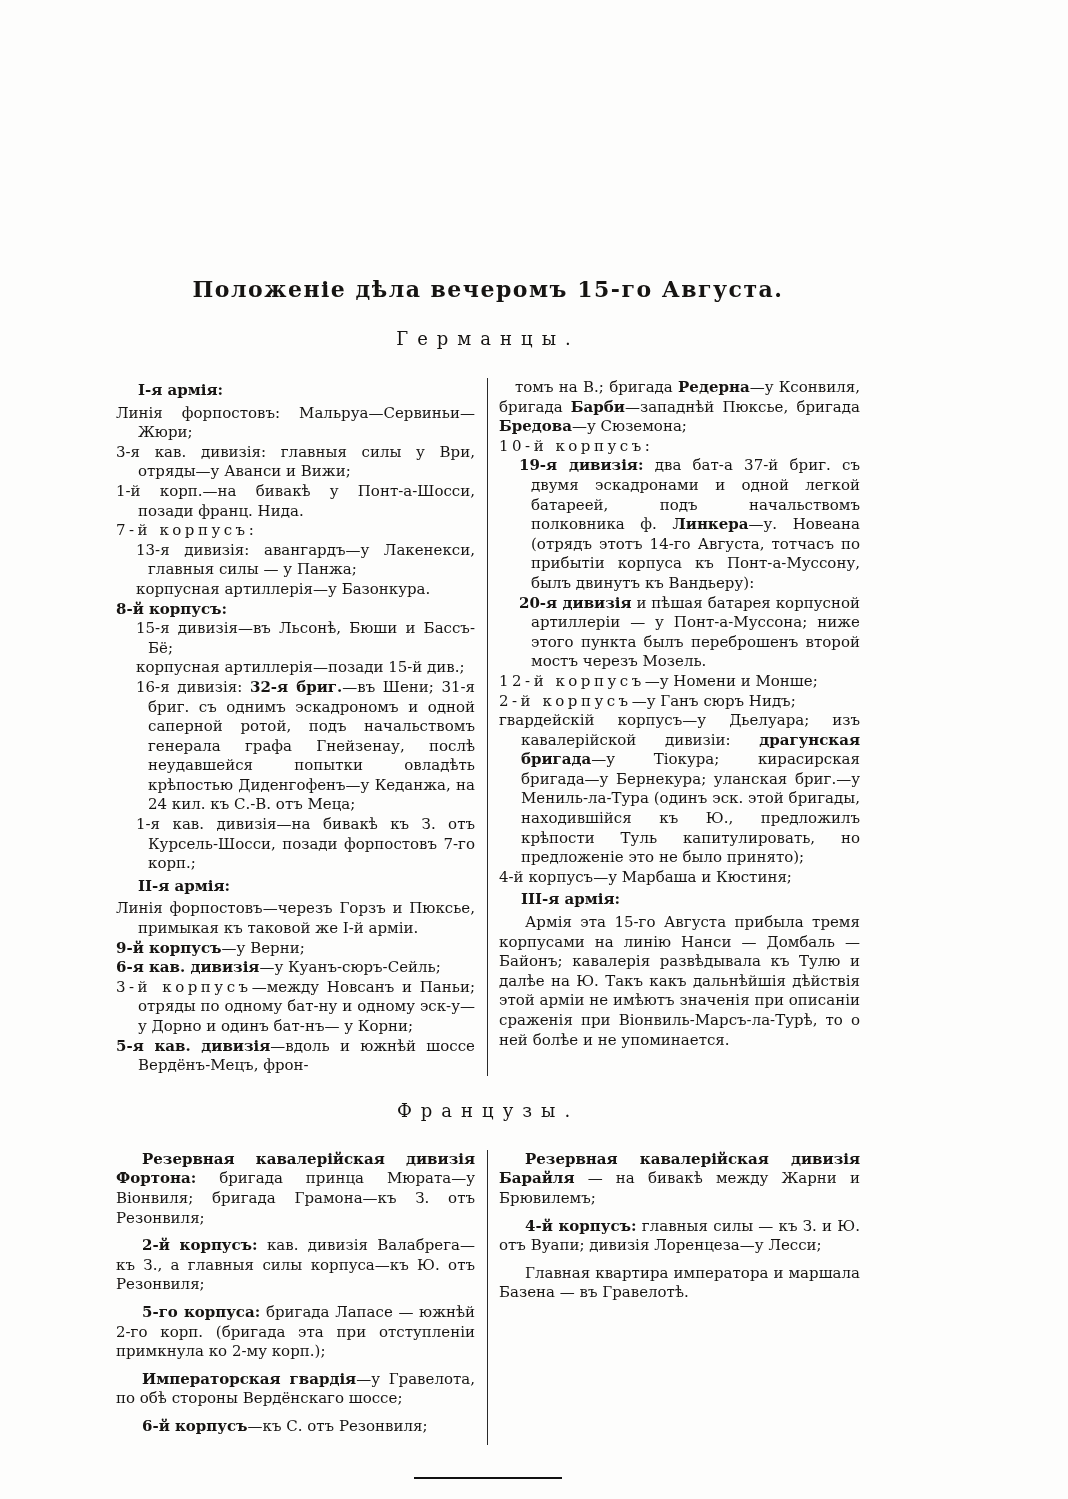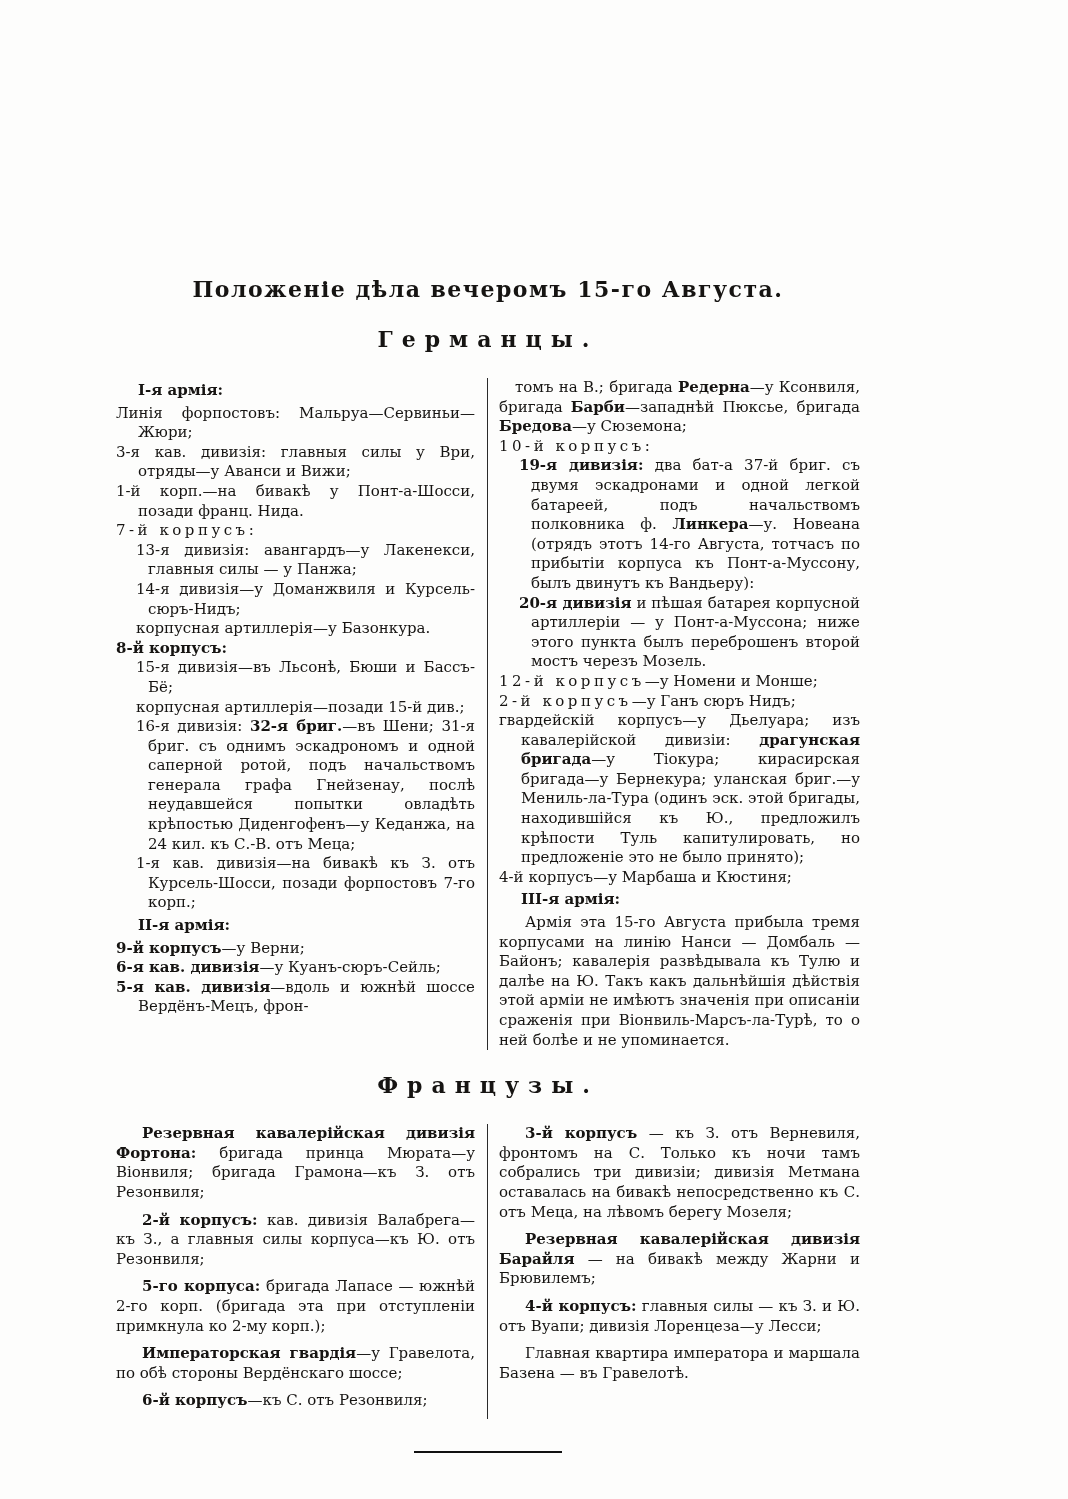--- a/index.html
+++ b/index.html
@@ -7,22 +7,22 @@
     width:1068px;height:1499px;overflow:hidden;
     background:#fdfdfc;color:#161412;
     font-family:"DejaVu Serif","Liberation Serif",serif;
   }
   .page{box-sizing:border-box;width:960px;height:1499px;padding:256px 100px 0 116px;margin-top:18px;}
   .doc-title{
     margin:0;text-align:center;font-size:22px;line-height:30px;
     font-weight:bold;letter-spacing:1.5px;
   }
   .section-heading{
-    margin:22px 0 0 0;text-align:center;font-size:22px;line-height:26px;
-    font-weight:bold;letter-spacing:9px;
+    margin:22px 0 0 0;text-align:center;font-size:18px;line-height:26px;
+    font-weight:normal;letter-spacing:9px;
   }
   .two-col{display:flex;margin-top:26px;}
   .col{box-sizing:border-box;width:50%;font-size:15px;line-height:19.6px;text-align:justify;}
   .col-left{padding-right:12px;border-right:1px solid #2a2a2a;}
   .col-right{padding-left:11px;}
   .col p{margin:0;}
   p.header{font-weight:bold;margin:3px 0 3px 22px;}
   p.entry{padding-left:22px;text-indent:-22px;}
   p.sub{margin-left:20px;padding-left:12px;text-indent:-12px;}
   p.cont{text-indent:16px;}
@@ -45,30 +45,31 @@
   <h2 class="section-heading">Германцы.</h2>
 
   <div class="two-col">
     <div class="col col-left">
         <p class="header"><span class="b">І-я армія:</span></p>
         <p class="entry"><span>Линія форпостовъ: Мальруа—Сервиньи—Жюри;</span></p>
         <p class="entry"><span>3-я кав. дивизія: главныя силы у Ври, отряды—у Аванси и Вижи;</span></p>
         <p class="entry"><span>1-й корп.—на бивакѣ у Понт-а-Шосси, позади франц. Нида.</span></p>
         <p class="entry"><span class="sp">7-й корпусъ:</span></p>
         <p class="sub"><span>13-я дивизія: авангардъ—у Лакенекси, главныя силы — у Панжа;</span></p>
-        <p class="sub"><span>14-я дивизія—у Доманжвиля и Курсель-сюръ-Нидъ;</span></p>
         <p class="sub"><span>корпусная артиллерія—у Базонкура.</span></p>
         <p class="entry"><span class="b">8-й корпусъ:</span></p>
         <p class="sub"><span>15-я дивизія—въ Льсонѣ, Бюши и Бассъ-Бё;</span></p>
         <p class="sub"><span>корпусная артиллерія—позади 15-й див.;</span></p>
         <p class="sub"><span>16-я дивизія: </span><span class="b">32-я бриг.</span><span>—въ Шени; 31-я бриг. съ однимъ эскадрономъ и одной саперной ротой, подъ начальствомъ генерала графа Гнейзенау, послѣ неудавшейся попытки овладѣть крѣпостью Диденгофенъ—у Кеданжа, на 24 кил. къ С.-В. отъ Меца;</span></p>
         <p class="sub"><span>1-я кав. дивизія—на бивакѣ къ З. отъ Курсель-Шосси, позади форпостовъ 7-го корп.;</span></p>
         <p class="header"><span class="b">II-я армія:</span></p>
+        <p class="entry"><span>Линія форпостовъ—черезъ Горзъ и Пюксье, примыкая къ таковой же І-й арміи.</span></p>
         <p class="entry"><span class="b">9-й корпусъ</span><span>—у Верни;</span></p>
         <p class="entry"><span class="b">6-я кав. дивизія</span><span>—у Куанъ-сюръ-Сейль;</span></p>
+        <p class="entry"><span class="sp">3-й корпусъ</span><span>—между Новсанъ и Паньи; отряды по одному бат-ну и одному эск-у—у Дорно и одинъ бат-нъ— у Корни;</span></p>
         <p class="entry"><span class="b">5-я кав. дивизія</span><span>—вдоль и южнѣй шоссе Вердёнъ-Мецъ, фрон-</span></p>
       </div>
     <div class="col col-right">
         <p class="cont"><span>томъ на В.; бригада </span><span class="b">Редерна</span><span>—у Ксонвиля, бригада </span><span class="b">Барби</span><span>—западнѣй Пюксье, бригада </span><span class="b">Бредова</span><span>—у Сюземона;</span></p>
         <p class="entry"><span class="sp">10-й корпусъ:</span></p>
         <p class="sub"><span class="b">19-я дивизія:</span><span> два бат-а 37-й бриг. съ двумя эскадронами и одной легкой батареей, подъ начальствомъ полковника ф. </span><span class="b">Линкера</span><span>—у. Новеана (отрядъ этотъ 14-го Августа, тотчасъ по прибытіи корпуса къ Понт-а-Муссону, былъ двинутъ къ Вандьеру):</span></p>
         <p class="sub"><span class="b">20-я дивизія</span><span> и пѣшая батарея корпусной артиллеріи — у Понт-а-Муссона; ниже этого пункта былъ переброшенъ второй мостъ черезъ Мозель.</span></p>
         <p class="entry"><span class="sp">12-й корпусъ</span><span>—у Номени и Монше;</span></p>
         <p class="entry"><span class="sp">2-й корпусъ</span><span>—у Ганъ сюръ Нидъ;</span></p>
         <p class="entry"><span>гвардейскій корпусъ—у Дьелуара; изъ кавалерійской дивизіи: </span><span class="b">драгунская бригада</span><span>—у Тіокура; кирасирская бригада—у Бернекура; уланская бриг.—у Мениль-ла-Тура (одинъ эск. этой бригады, находившійся къ Ю., предложилъ крѣпости Туль капитулировать, но предложеніе это не было принято);</span></p>
@@ -82,21 +83,20 @@
 
   <div class="two-col">
     <div class="col col-left">
         <p class="findent"><span class="b">Резервная кавалерійская дивизія Фортона:</span><span> бригада принца Мюрата—у Віонвиля; бригада Грамона—къ З. отъ Резонвиля;</span></p>
         <p class="findent"><span class="b">2-й корпусъ:</span><span> кав. дивизія Валабрега—къ З., а главныя силы корпуса—къ Ю. отъ Резонвиля;</span></p>
         <p class="findent"><span class="b">5-го корпуса:</span><span> бригада Лапасе — южнѣй 2-го корп. (бригада эта при отступленіи примкнула ко 2-му корп.);</span></p>
         <p class="findent"><span class="b">Императорская гвардія</span><span>—у Гравелота, по обѣ стороны Вердёнскаго шоссе;</span></p>
         <p class="findent"><span class="b">6-й корпусъ</span><span>—къ С. отъ Резонвиля;</span></p>
       </div>
     <div class="col col-right">
-        <p class="findent"><span class="b">3-й корпусъ</span><span> — къ З. отъ Верневиля, фронтомъ на С. Только къ ночи тамъ собрались три дивизіи; дивизія Метмана оставалась на бивакѣ непосредственно къ С. отъ Меца, на лѣвомъ берегу Мозеля;</span></p>
         <p class="findent"><span class="b">Резервная кавалерійская дивизія Барайля</span><span> — на бивакѣ между Жарни и Брювилемъ;</span></p>
         <p class="findent"><span class="b">4-й корпусъ:</span><span> главныя силы — къ З. и Ю. отъ Вуапи; дивизія Лоренцеза—у Лесси;</span></p>
         <p class="findent"><span>Главная квартира императора и маршала Базена — въ Гравелотѣ.</span></p>
       </div>
   </div>
 
   <hr class="end-rule">
 
 </div>
 

